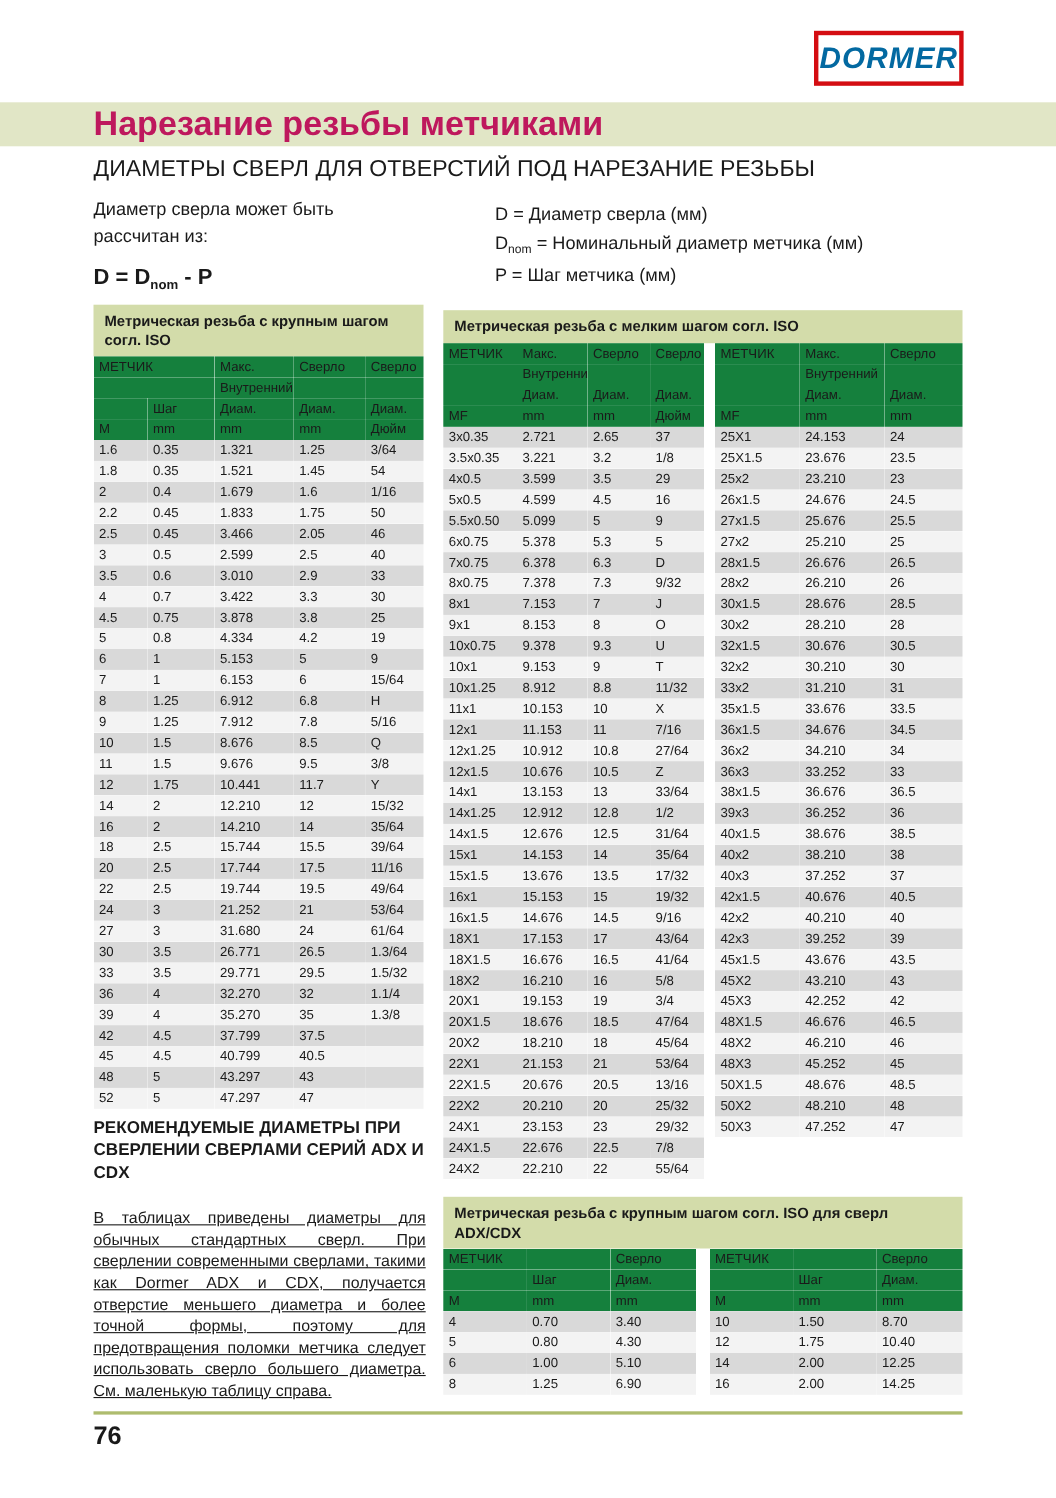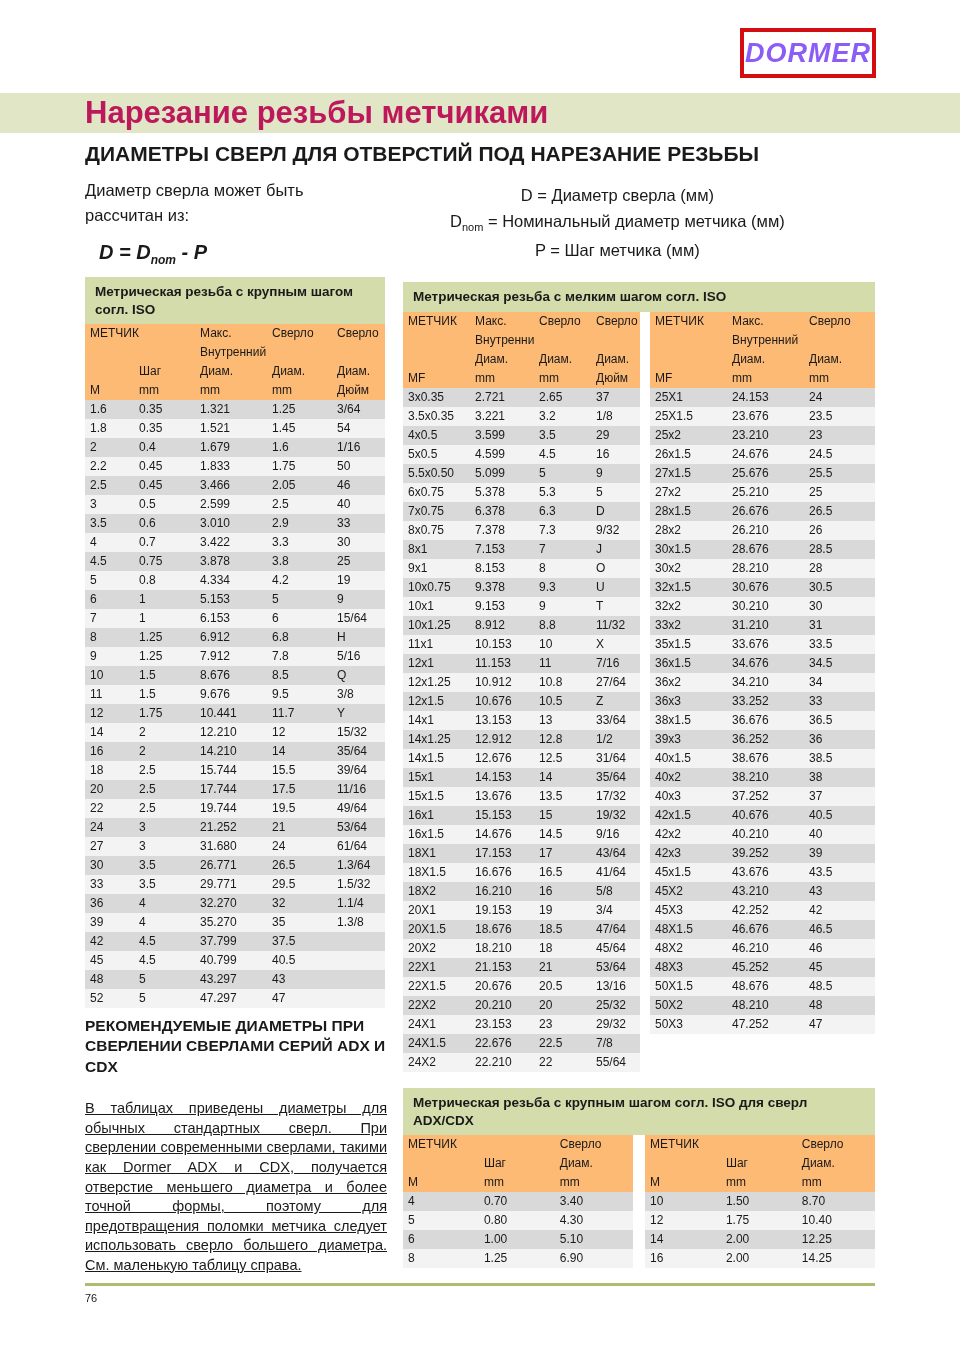--- a/index.html
+++ b/index.html
@@ -3,58 +3,58 @@
 <meta charset="utf-8">
 <style>
   * { margin:0; padding:0; box-sizing:border-box; }
   html,body { background:#9a9a9a; }
   body { font-family:"Liberation Sans", sans-serif; color:#1a1a1a; }
   .page { position:relative; width:960px; height:1362px; background:#ffffff; margin:0 auto; overflow:hidden; }
 
   
   .logo { position:absolute; top:28px; left:740px; width:136px; height:50px;
           border:4px solid #d40d12; background:#fff; display:flex; align-items:center; justify-content:center; }
-  .logo span { color:#8b5cf6; font-weight:bold; font-style:italic; font-size:27px; letter-spacing:1px; }
+  .logo span { color:#0369a1; font-weight:bold; font-style:italic; font-size:27px; letter-spacing:1px; }
 
   
   .title-band { position:absolute; top:93px; left:0; width:960px; height:40px; background:#e1e6c6; }
   .title-band h1 { font-size:31px; font-weight:bold; color:#be185d; padding-left:85px; line-height:40px; white-space:nowrap; }
 
-  .subtitle { position:absolute; top:142px; left:85px; font-size:21px; font-weight:bold; white-space:nowrap; }
+  .subtitle { position:absolute; top:142px; left:85px; font-size:21px; font-weight:normal; white-space:nowrap; }
 
   .intro { position:absolute; top:178px; left:85px; width:320px; font-size:16.5px; line-height:1.5; }
-  .formula { margin-top:9px; margin-left:14px; font-size:20px; font-weight:bold; font-style:italic; }
+  .formula { margin-top:9px; font-size:20px; font-weight:bold; }
   .formula sub { font-size:12px; }
-  .legend { position:absolute; top:182px; left:450px; font-size:16.5px; line-height:1.6;text-align:center; }
+  .legend { position:absolute; top:182px; left:450px; font-size:16.5px; line-height:1.6; }
   .legend sub { font-size:11px; }
 
   
   .tband { background:#d3dcaa; font-weight:bold; font-size:13.5px; text-align:left; padding:6px 10px; line-height:1.3; }
   .dtable { border-collapse:collapse; table-layout:fixed; width:100%; font-size:12px; }
   .dtable td { padding:2px 2px 2px 5px; line-height:15px; white-space:nowrap; overflow:hidden; }
-  .dtable thead tr { background:#fdba74;padding-left:48px; }
+  .dtable thead tr { background:#15803d;padding-left:48px; }
   .dtable tbody tr:nth-child(odd) { background:#d9d9d9; }
   .dtable tbody tr:nth-child(even) { background:#f3f3f3; }
 
   .coarse { position:absolute; top:277px; left:85px; width:300px; }
   .fine   { position:absolute; top:282px; left:403px; width:472px; }
   .fine-cols { display:flex; gap:10px; align-items:flex-start; }
   .fine-left  { width:237px; flex:none; }
   .fine-right { width:225px; flex:none; }
 
   .recommend { position:absolute; top:1016px; left:85px; width:302px; }
   .rec-head { font-weight:bold; font-size:15.5px; line-height:1.32; margin-bottom:22px; }
   .rec-body { font-size:14.5px; line-height:1.35; text-align:justify;text-decoration:underline; }
 
   .adx { position:absolute; top:1088px; left:403px; width:472px; }
   .adx-cols { display:flex; gap:12px; align-items:flex-start; }
   .adx-sub { flex:1; }
 
   .footer-rule { position:absolute; top:1283px; left:85px; width:790px; height:3px; background:#aebc6e; }
-  .page-number { position:absolute; top:1292px; left:85px; font-size:11px; font-weight:normal; }
+  .page-number { position:absolute; top:1292px; left:85px; font-size:23px; font-weight:bold; }
 </style>
 </head>
 <body>
 
 <div class="page">
 
   <div class="logo">
     <span>DORMER</span>
   </div>
 

